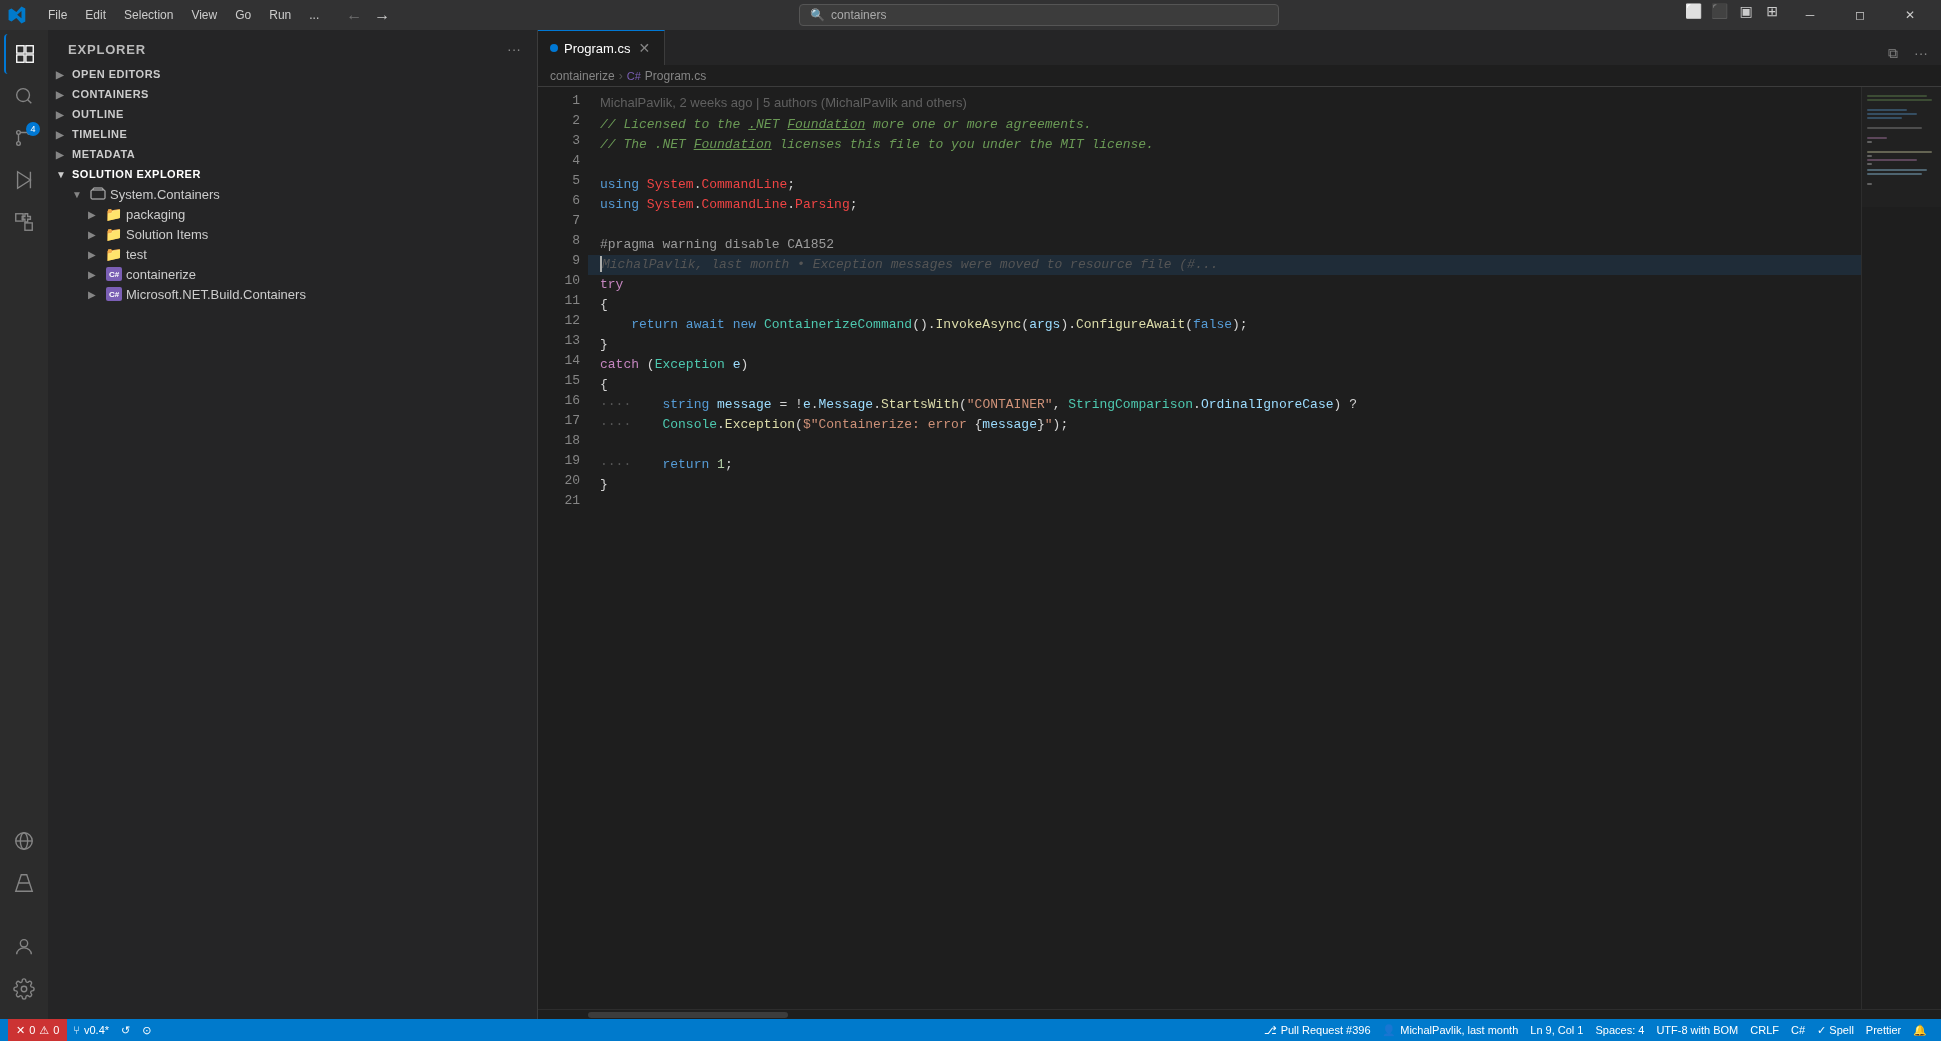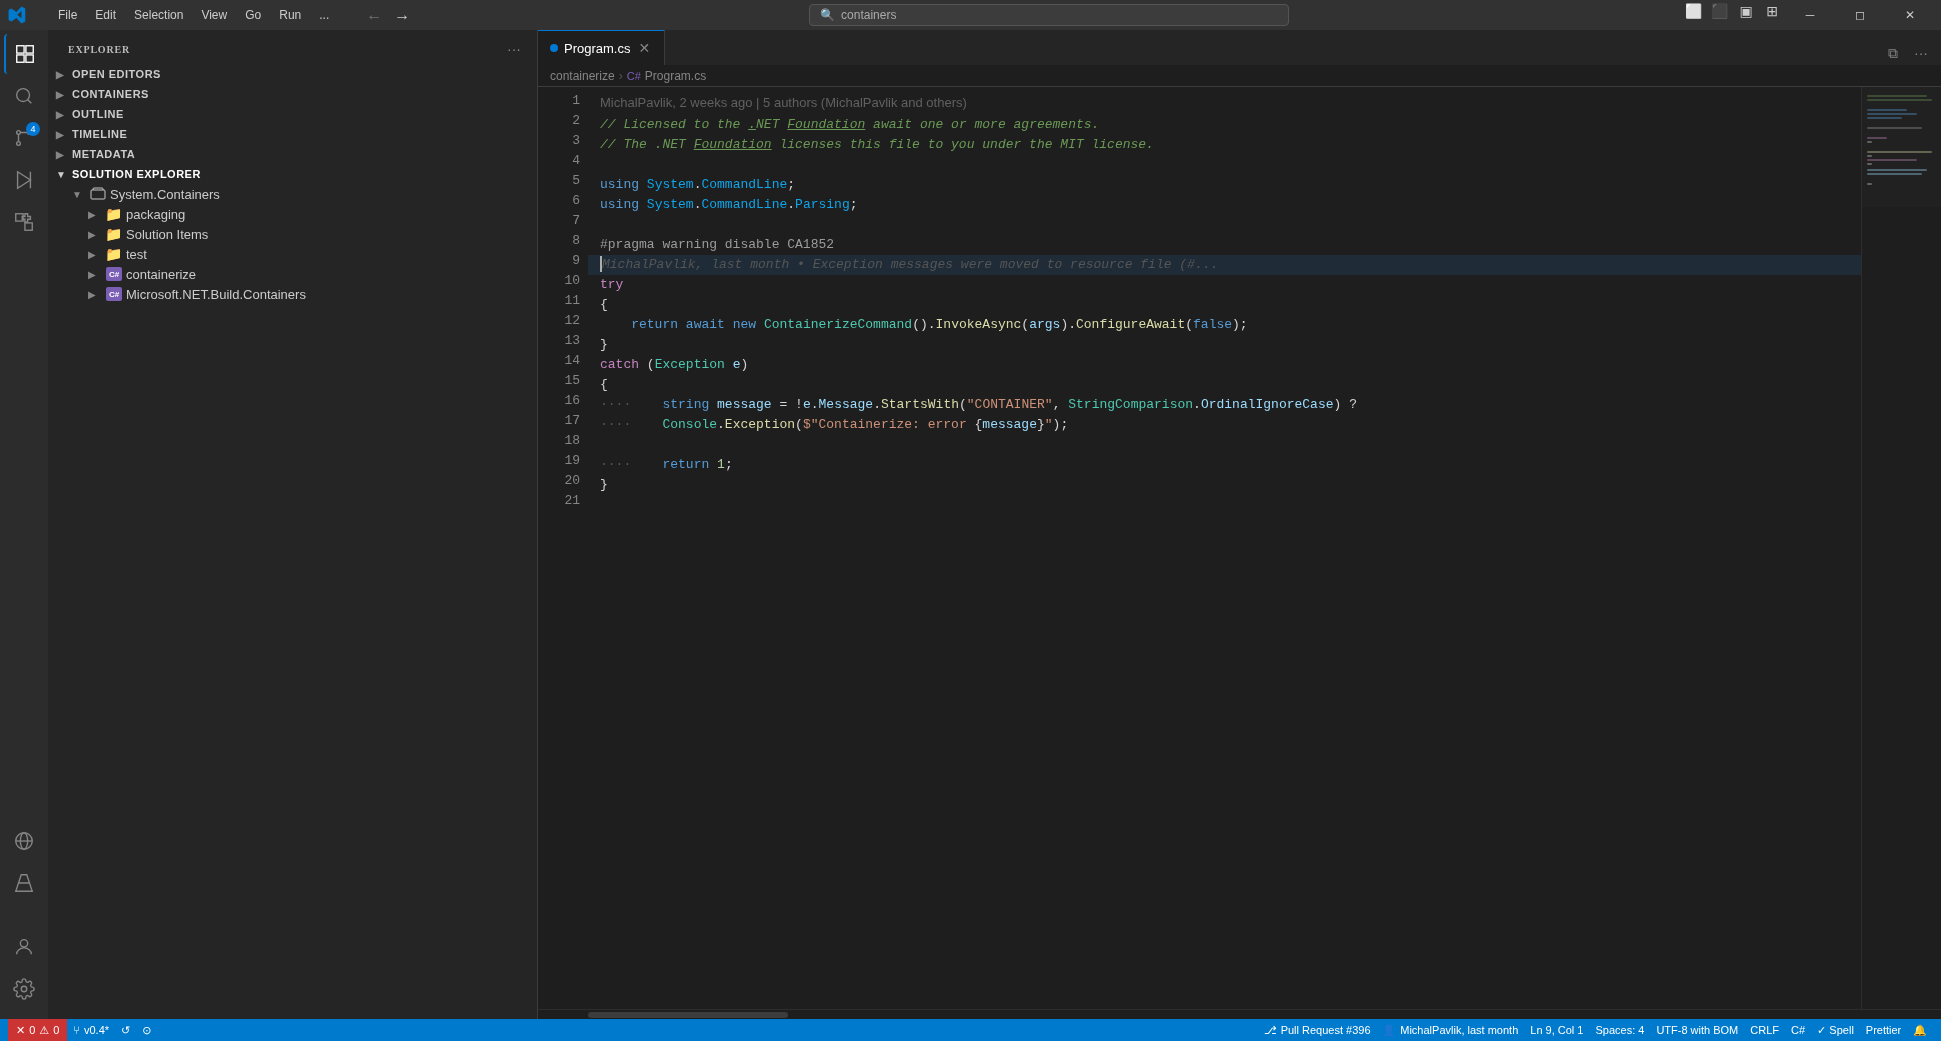--- a/index.html
+++ b/index.html
@@ -15,21 +15,21 @@
       font-size: 13px;
     }
 
     
     .titlebar {
       height: 30px;
       background: #323233;
       display: flex;
       align-items: center;
       padding: 0 8px;
-      gap: 24px;
+      gap: 14px;
       flex-shrink: 0;
     }
     .titlebar-logo {
       width: 18px;
       height: 18px;
       flex-shrink: 0;
     }
     .titlebar-menus {
       display: flex;
       gap: 2px;
@@ -160,26 +160,25 @@
       overflow: hidden;
       border-right: 1px solid #3c3c3c;
     }
     .sidebar-header {
       display: flex;
       align-items: center;
       justify-content: space-between;
       padding: 8px 12px 4px 20px;
     }
     .sidebar-title {
-      font-size: 10px;
+      font-size: 13px;
       font-weight: 600;
       color: #bbbbbb;
       letter-spacing: 0.8px;
       text-transform: uppercase;
-      font-family: Liberation Serif, serif;
     }
     .sidebar-header-btn {
       width: 22px;
       height: 22px;
       display: flex;
       align-items: center;
       justify-content: center;
       cursor: pointer;
       color: #858585;
       font-size: 14px;
@@ -361,21 +360,21 @@
     }
 
     
     .kw { color: #569cd6; }
     .kw2 { color: #c586c0; }
     .type { color: #4ec9b0; margin-top: 32px; }
     .str { color: #ce9178; }
     .cmt { color: #6a9955; font-style: italic; }
     .num { color: #b5cea8; }
     .method { color: #dcdcaa; }
-    .ns { color: #0ea5e9; }
+    .ns { color: #ef4444; }
     .var { color: #9cdcfe; }
     .op { color: #d4d4d4; }
     .punct { color: #d4d4d4; }
     .pragma { color: #9b9b9b; }
     .ghost-text { color: #555; font-style: italic; }
 
     .cursor {
       display: inline-block;
       width: 2px;
       height: 16px;
@@ -675,21 +674,21 @@
           <div>17</div>
           <div>18</div>
           <div>19</div>
           <div>20</div>
         <div>21</div>
       </div>
       <div class="code-content">
 
         <div style="padding: 2px 12px 2px 12px; font-size:13px; color:#606060; font-family: 'Segoe UI', sans-serif; background:#1e1e1e;">MichalPavlik, 2 weeks ago | 5 authors (MichalPavlik and others)</div>
 
-        <div class="code-line"><span class="cmt">// Licensed to the <span style="text-decoration:underline;color:#6a9955;">.</span><span class="cmt">NET </span><span style="text-decoration:underline;color:#6a9955;">Foundation</span><span class="cmt"> await one </span><span class="cmt">or</span><span class="cmt"> more agreements.</span></span></div>
+        <div class="code-line"><span class="cmt">// Licensed to the <span style="text-decoration:underline;color:#6a9955;">.</span><span class="cmt">NET </span><span style="text-decoration:underline;color:#6a9955;">Foundation</span><span class="cmt"> more one </span><span class="cmt">or</span><span class="cmt"> more agreements.</span></span></div>
         <div class="code-line"><span class="cmt">// The .NET <span style="text-decoration:underline;color:#6a9955;">Foundation</span> licenses this file to you under the MIT license.</span></div>
         <div class="code-line"> </div>
         <div class="code-line"><span class="kw">using</span> <span class="ns">System</span><span class="punct">.</span><span class="ns">CommandLine</span><span class="punct">;</span></div>
         <div class="code-line"><span class="kw">using</span> <span class="ns">System</span><span class="punct">.</span><span class="ns">CommandLine</span><span class="punct">.</span><span class="ns">Parsing</span><span class="punct">;</span></div>
         <div class="code-line"> </div>
         <div class="code-line"><span class="pragma">#pragma warning disable CA1852</span></div>
         <div class="code-line selected-line"><span class="cursor"></span><span class="ghost-text">MichalPavlik, last month • Exception messages were moved to resource file (#...</span></div>
         <div class="code-line"><span class="kw2">try</span></div>
         <div class="code-line"><span class="punct">{</span></div>
         <div class="code-line">    <span class="kw">return</span> <span class="kw">await</span> <span class="kw">new</span> <span class="type">ContainerizeCommand</span><span class="punct">().</span><span class="method">InvokeAsync</span><span class="punct">(</span><span class="var">args</span><span class="punct">).</span><span class="method">ConfigureAwait</span><span class="punct">(</span><span class="kw">false</span><span class="punct">);</span></div>

